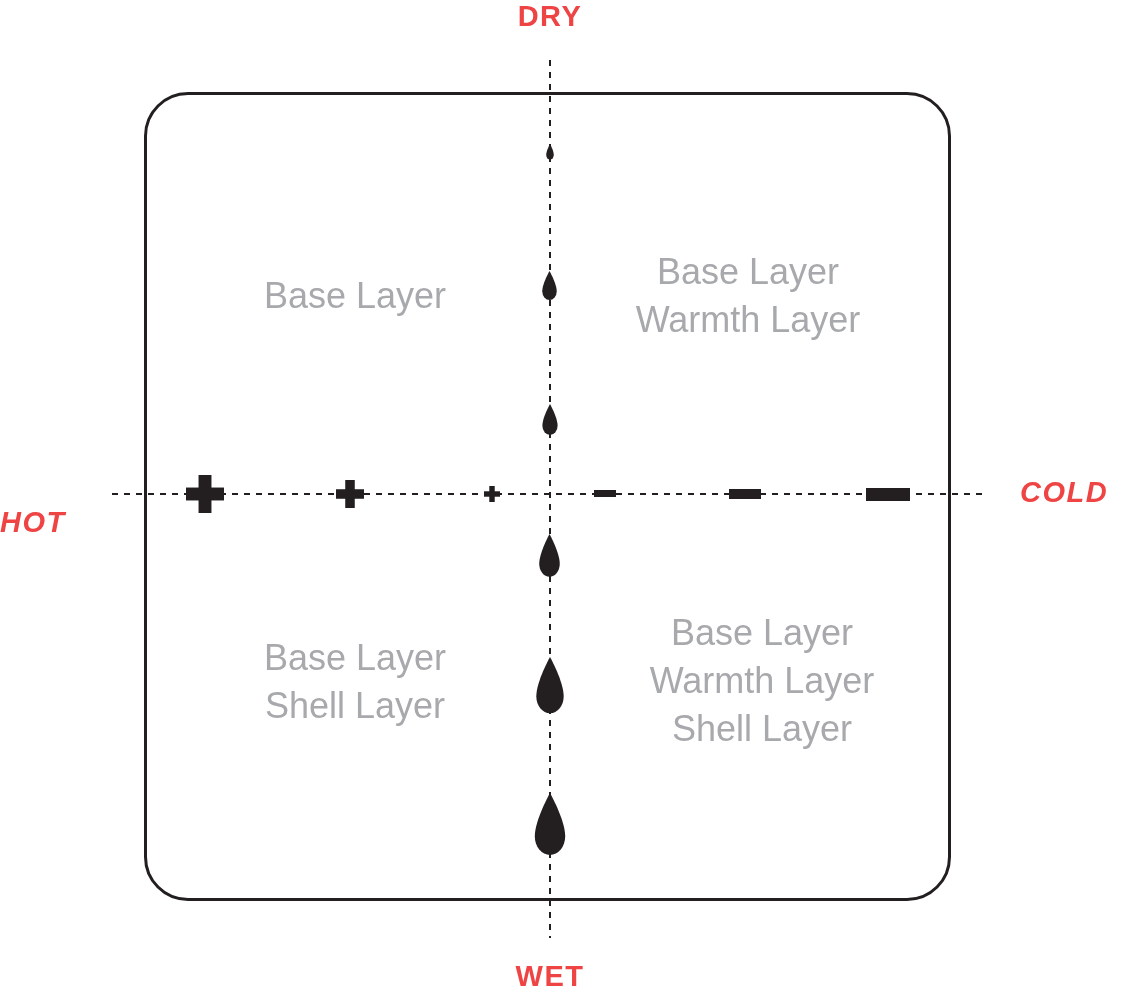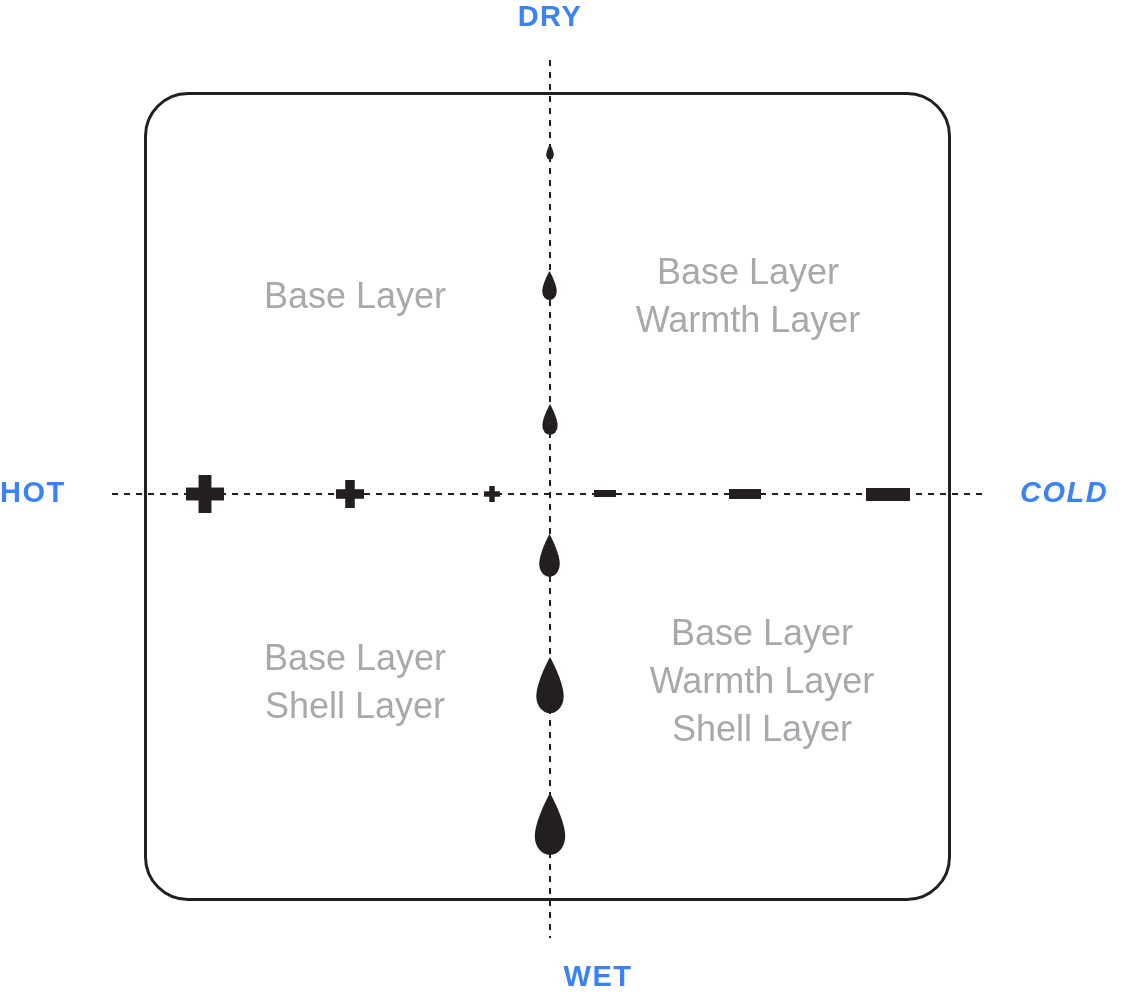--- a/index.html
+++ b/index.html
@@ -28,29 +28,29 @@
     left: 144px; top: 92px;
     width: 807px; height: 809px;
     border: 3px solid #231f20;
     border-radius: 44px;
     background: transparent;
   }
 
   
   .axis-label {
     position: absolute;
-    color: #3b82f6;
+    color: #ef4444;
     font-weight: bold;
     font-size: 29px;
     letter-spacing: 1.5px;
     white-space: nowrap;
   }
   .axis-label.dry  { left: 550px; top: 0px;   transform: translateX(-50%); }
-  .axis-label.wet  { left: 550px; top: 960px; transform: translateX(-50%); margin-left: 48px; }
-  .axis-label.hot  { left: 0px;   top: 494px; transform: translateY(-54%); }
+  .axis-label.wet  { left: 550px; top: 960px; transform: translateX(-50%); }
+  .axis-label.hot  { left: 0px;   top: 524px; transform: translateY(-54%); font-style: italic; }
   .axis-label.cold { left: 1020px;top: 494px; transform: translateY(-54%); font-style: italic; }
 
   
   .quad {
     position: absolute;
     transform: translate(-50%, -50%);
     color: #a7a9ac;
     font-size: 36px;
     line-height: 48px;
     text-align: center;

